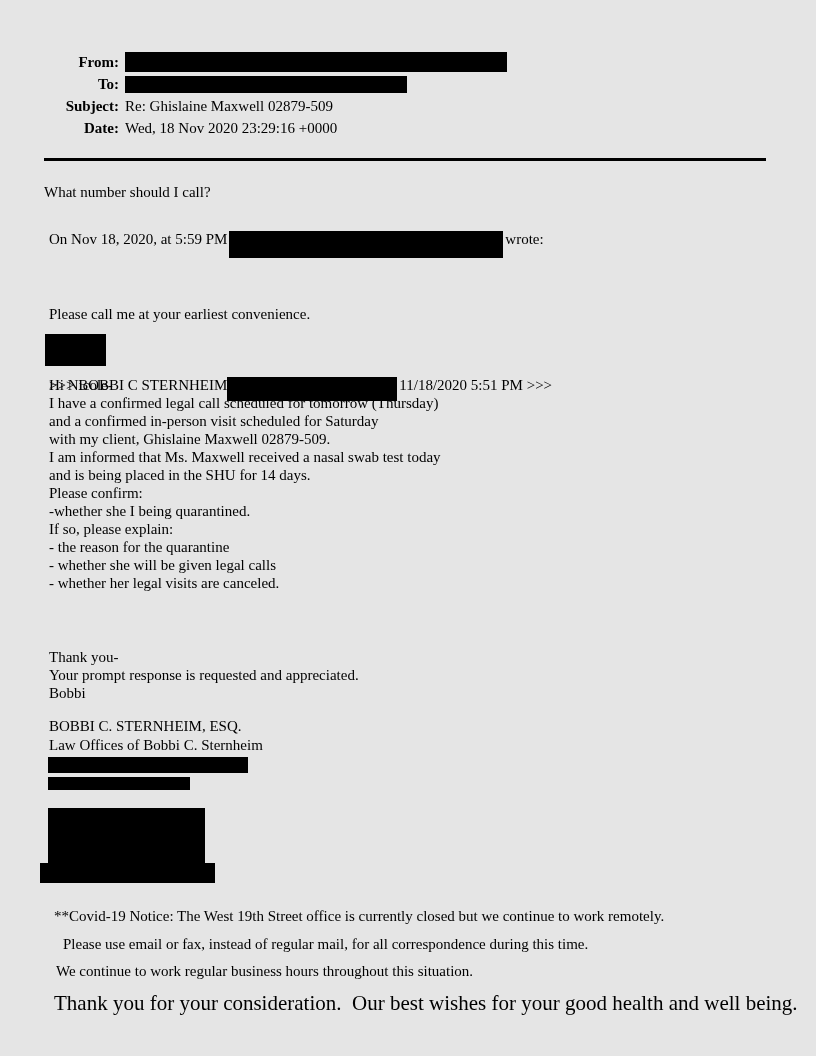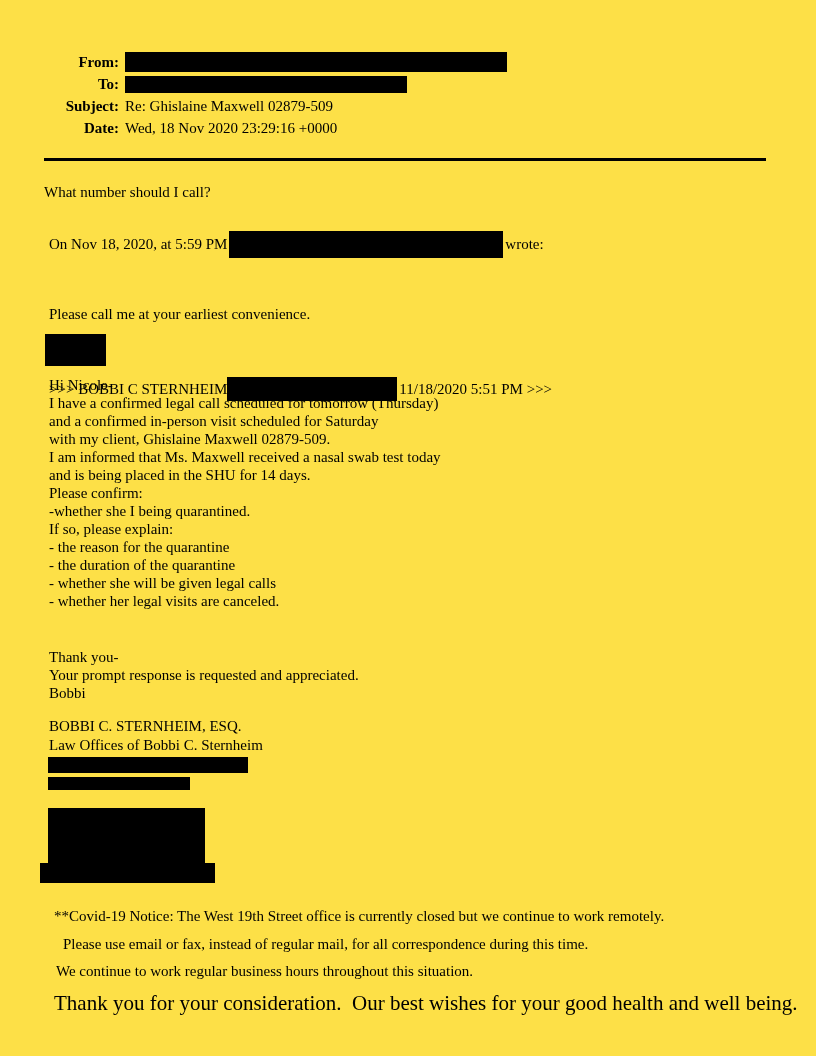--- a/index.html
+++ b/index.html
@@ -1,20 +1,20 @@
 <!DOCTYPE html>
 <html><head>
 <meta charset="utf-8">
 <style>
   html, body { margin: 0; padding: 0; background: #ffffff; }
   .page {
     position: relative;
     width: 816px;
     height: 1056px;
-    background: #fde047;
+    background: #e5e5e5;
     color: #000000;
     font-family: "Liberation Serif", serif;
     font-size: 15px;
     overflow: hidden;
   }
   .abs { position: absolute; }
 
   
   .email-header { left: 44px; top: 51px; }
   .hdr-row { display: flex; align-items: center; height: 22px; }
@@ -28,21 +28,21 @@
   }
   .redact { background: #000000; display: inline-block; flex: none; }
   .bar-from { width: 382px; height: 20px; }
   .bar-to   { width: 282px; height: 17px; }
 
   .header-divider { left: 44px; top: 158px; width: 722px; height: 3px; background: #000000; }
 
   
   .reply-text { left: 44px; top: 184px; }
 
-  .inline-line { display: flex; align-items: center; white-space: pre; }
+  .inline-line { display: flex; align-items: flex-start; white-space: pre; }
   .quote-attribution { left: 49px; top: 231px; }
   .bar-sender { width: 274px; height: 27px; margin: 0 2px; }
 
   .request-text { left: 49px; top: 306px; }
 
   .bar-small-block { left: 45px; top: 334px; width: 61px; height: 32px; }
 
   .forward-header { left: 49px; top: 377px; }
   .bar-email { width: 170px; height: 24px; margin-right: 2px; }
 
@@ -110,21 +110,20 @@
     <div>Hi Nicole-</div>
     <div>I have a confirmed legal call scheduled for tomorrow (Thursday)</div>
     <div>and a confirmed in-person visit scheduled for Saturday</div>
     <div>with my client, Ghislaine Maxwell 02879-509.</div>
     <div>I am informed that Ms. Maxwell received a nasal swab test today</div>
     <div>and is being placed in the SHU for 14 days.</div>
     <div>Please confirm:</div>
     <div>-whether she I being quarantined.</div>
     <div>If so, please explain:</div>
     <div>- the reason for the quarantine</div>
-    <div>- the duration of the quarantine</div>
     <div>- whether she will be given legal calls</div>
     <div>- whether her legal visits are canceled.</div>
   </div>
 
   <div class="abs closing-block">
     <div>Thank you-</div>
     <div>Your prompt response is requested and appreciated.</div>
     <div>Bobbi</div>
   </div>
 

